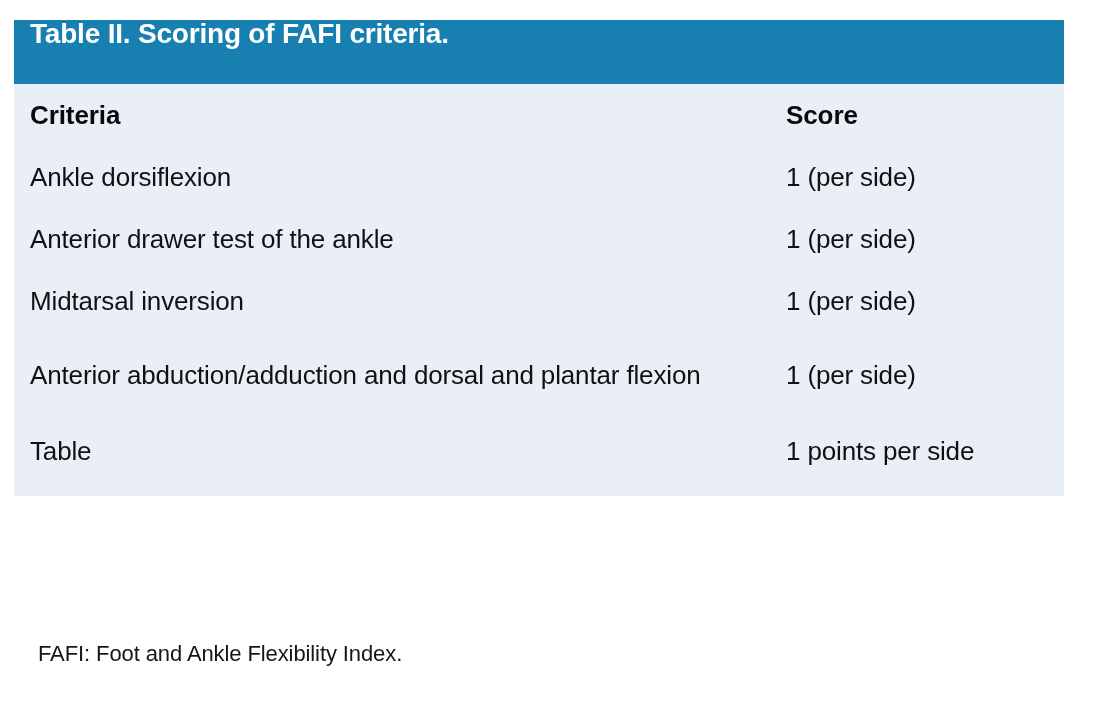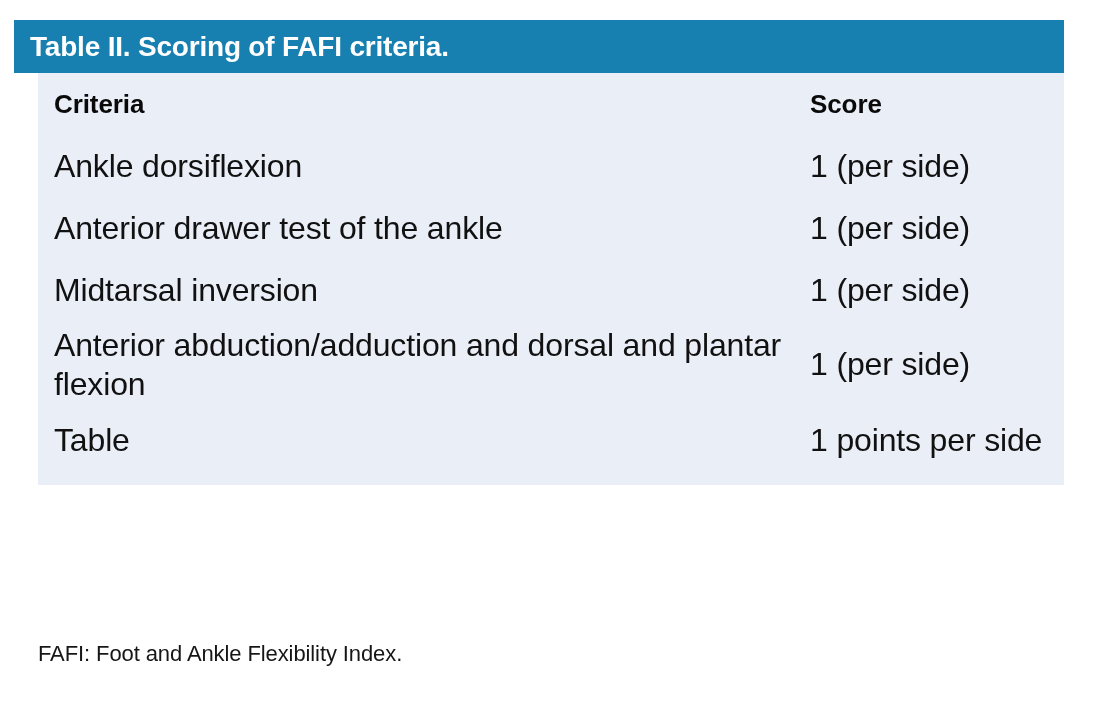--- a/index.html
+++ b/index.html
@@ -19,41 +19,40 @@
   .table-figure {
     position: absolute;
     left: 14px;
     top: 20px;
     width: 1050px;
   }
 
   
   .table-caption-bar {
     background: #1780b0;
-    height: 53px;
+    height: 64px;
     display: flex;
-    align-items: center;
+    align-items: flex-start;
     box-sizing: border-box;
     padding: 0 16px;
   }
   .table-caption-text {
     color: #ffffff;
     font-size: 28px;
     font-weight: bold;
     letter-spacing: -0.2px;
     line-height: 1;
     white-space: nowrap;
   }
 
   
   .table-body {
     background: #eaeef7;
     padding: 0 24px 14px 16px;
     box-sizing: border-box;
-    margin-left: 24px;
   }
 
   .data-table {
     width: 100%;
     border-collapse: collapse;
     table-layout: fixed;
   }
   .data-table col.col-criteria { width: 756px; }
   .data-table col.col-score    { width: 262px; }
 
@@ -68,21 +67,21 @@
   .data-table thead th {
     height: 62px;
     font-size: 26px;
     font-weight: bold;
     color: #0a0a0a;
     letter-spacing: -0.1px;
   }
 
   .data-table tbody td {
     height: 62px;
-    font-size: 32px;
+    font-size: 26px;
     font-weight: normal;
     color: #111111;
     letter-spacing: -0.15px;
   }
 
   .data-table tbody tr.row-tall td {
     height: 88px;
     line-height: 1.22;
   }
   .data-table tbody tr.row-tall td.cell-criteria {

